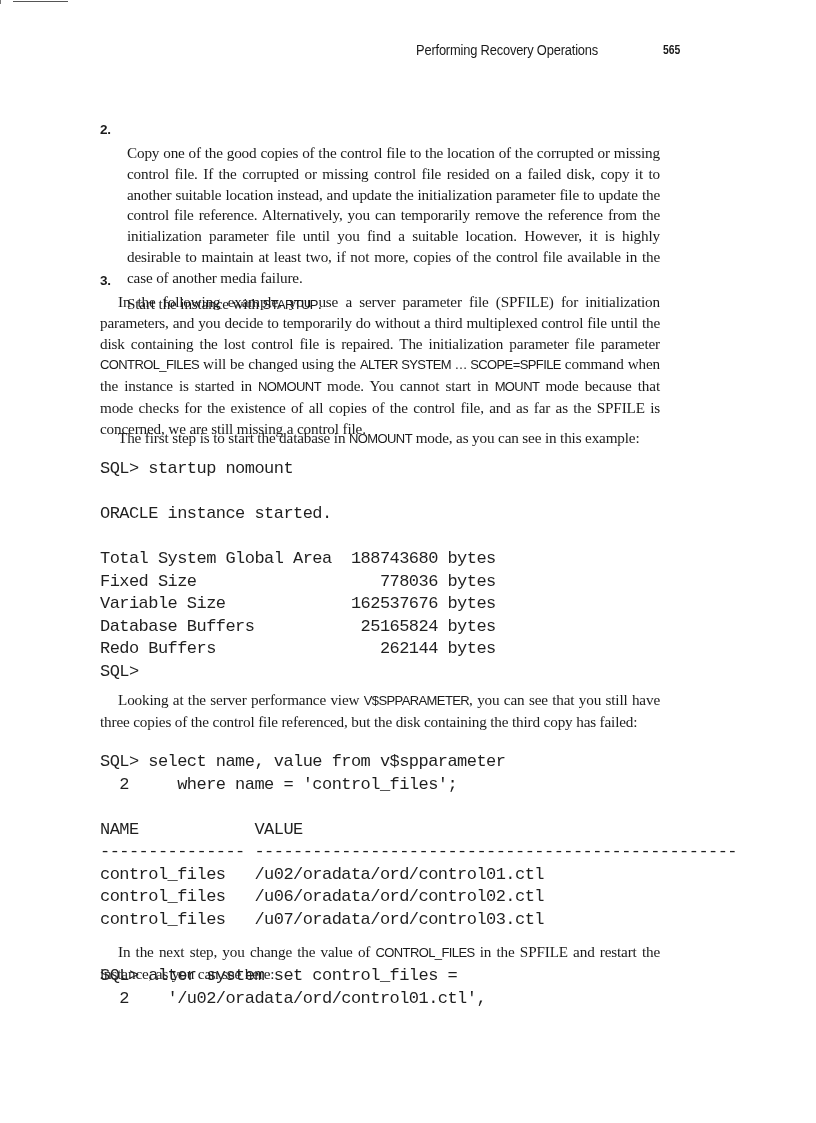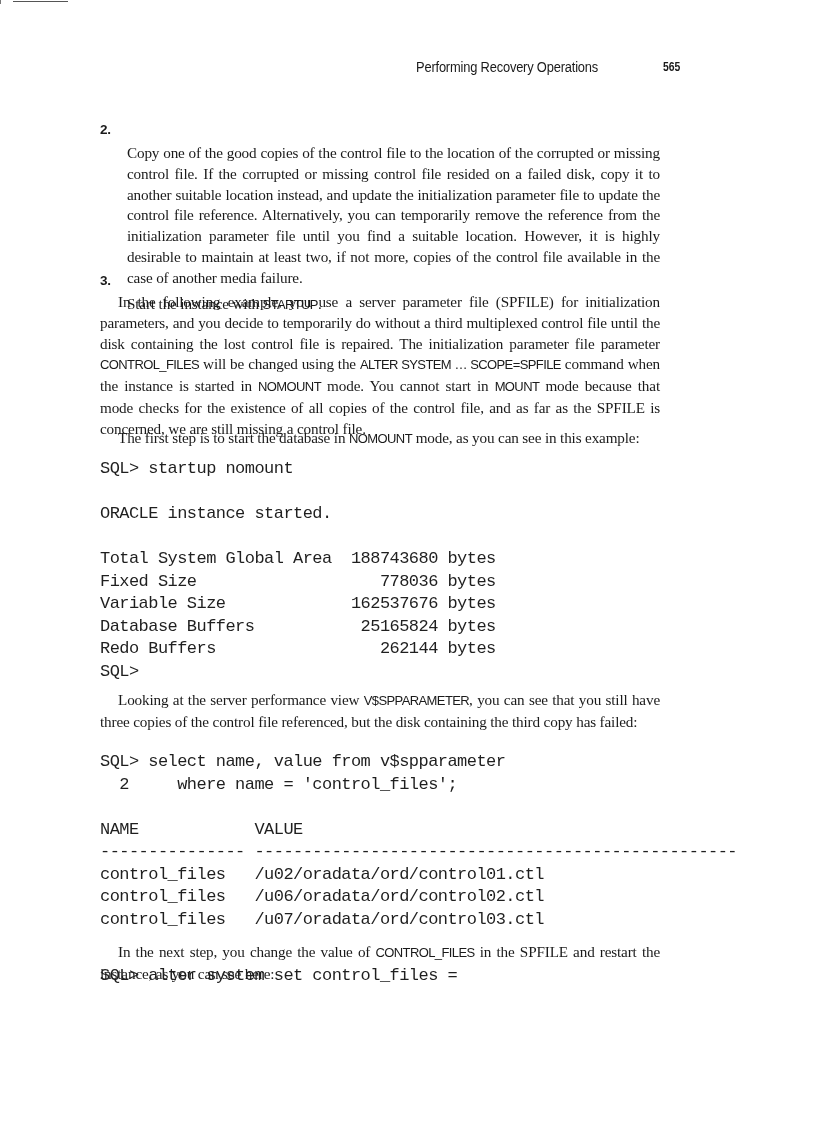--- a/index.html
+++ b/index.html
@@ -1,19 +1,19 @@
 <!DOCTYPE html>
 <html><head>
 <meta charset="utf-8">
 <style>
   html, body { margin: 0; padding: 0; background: #ffffff; }
   body { width: 816px; height: 1123px; position: relative; overflow: hidden; color: #1a1a1a; }
   .corner-mark { position: absolute; left: 13px; top: 1px; width: 55px; height: 1px; background: #555; }
   .corner-tick { position: absolute; left: 0; top: 0; width: 1px; height: 4px; background: #777; }
-  .running-head { position: absolute; top: 59px; left: 0; width: 816px; height: 20px; }
+  .running-head { position: absolute; top: 42px; left: 0; width: 816px; height: 20px; }
   .running-title { position: absolute; left: 416px; top: 0; font-family: "Liberation Sans", sans-serif; font-size: 14px; letter-spacing: -0.2px; transform: scaleX(0.92); transform-origin: left top; }
   .page-number { position: absolute; left: 663px; top: 0; font-family: "Liberation Sans", sans-serif; font-size: 13px; font-weight: bold; transform: scaleX(0.8); transform-origin: left top; }
   .body-text { font-family: "Liberation Serif", serif; font-size: 15.2px; line-height: 20.8px; letter-spacing: -0.15px; }
   .block { position: absolute; left: 100px; width: 560px; }
   .list-item { position: absolute; left: 100px; width: 560px; }
   .list-num { position: absolute; left: 0; font-family: "Liberation Sans", sans-serif; font-weight: bold; font-size: 13.5px; line-height: 20.8px; }
   .list-text { margin-left: 27px; text-align: justify; margin-top: 23px; }
   .para { text-indent: 18px; text-align: justify; }
   .mono { font-family: Liberation Sans, sans-serif; font-size: 13px; letter-spacing: -0.6px; }
   .code { position: absolute; left: 100px; font-family: "Liberation Mono", monospace; font-size: 17px; line-height: 22.5px; white-space: pre; letter-spacing: -0.55px; color: #1f1f1f; }
@@ -44,13 +44,13 @@
 <div class="block body-text para" style="top:428px;"><span>The first step is to start the database in </span><span class="mono">NOMOUNT</span><span> mode, as you can see in this example:</span></div>
 
 <div class="code" style="top:458px;"><div>SQL&gt; startup nomount</div><div>&nbsp;</div><div>ORACLE instance started.</div><div>&nbsp;</div><div>Total System Global Area  188743680 bytes</div><div>Fixed Size                   778036 bytes</div><div>Variable Size             162537676 bytes</div><div>Database Buffers           25165824 bytes</div><div>Redo Buffers                 262144 bytes</div><div>SQL&gt;</div></div>
 
 <div class="block body-text para" style="top:690px;"><span>Looking at the server performance view </span><span class="mono">V$SPPARAMETER</span><span>, you can see that you still have three copies of the control file referenced, but the disk containing the third copy has failed:</span></div>
 
 <div class="code" style="top:751px;"><div>SQL&gt; select name, value from v$spparameter</div><div>  2     where name = 'control_files';</div><div>&nbsp;</div><div>NAME            VALUE</div><div>--------------- --------------------------------------------------</div><div>control_files   /u02/oradata/ord/control01.ctl</div><div>control_files   /u06/oradata/ord/control02.ctl</div><div>control_files   /u07/oradata/ord/control03.ctl</div></div>
 
 <div class="block body-text para" style="top:942px;"><span>In the next step, you change the value of </span><span class="mono">CONTROL_FILES</span><span> in the SPFILE and restart the instance, as you can see here:</span></div>
 
-<div class="code" style="top:965px;"><div>SQL&gt; alter system set control_files =</div></div>
+<div class="code" style="top:965px;"><div>SQL&gt; alter system set control_files =</div><div>  2    '/u02/oradata/ord/control01.ctl',</div></div>
 
 </body></html>

